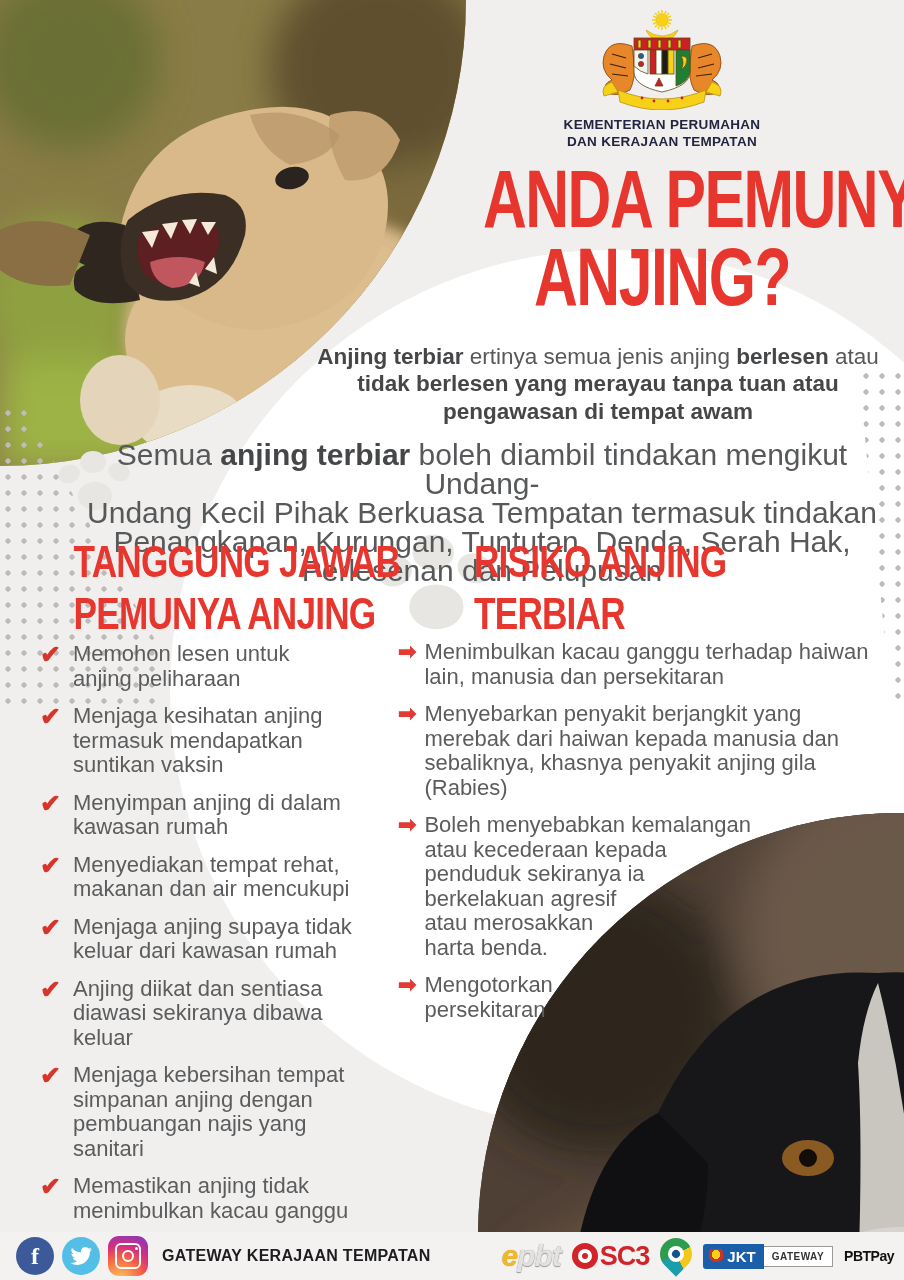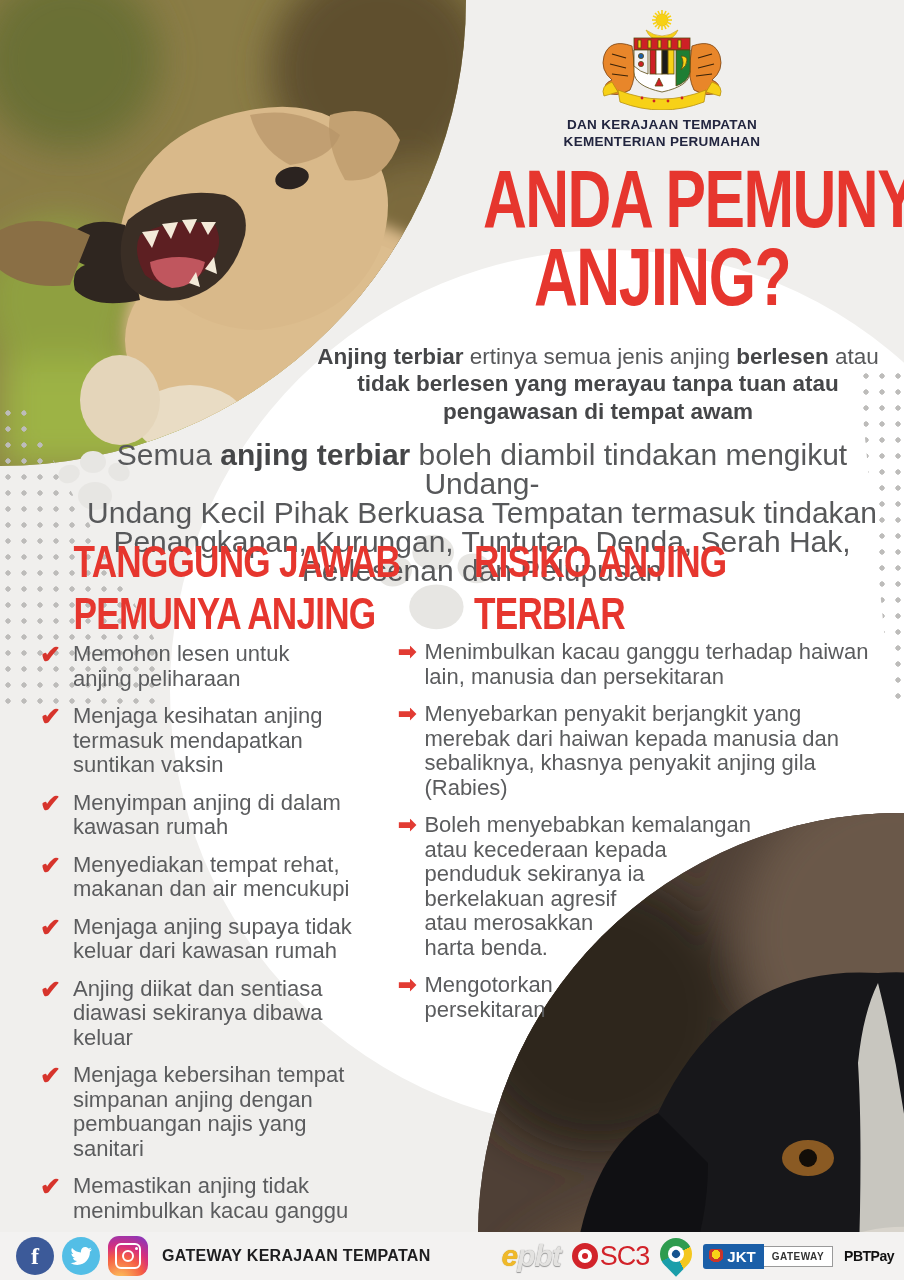--- a/index.html
+++ b/index.html
@@ -72,21 +72,21 @@
   .org-label{margin-left:14px;font-size:16px;font-weight:bold;color:#1d1d1f;letter-spacing:.3px;}
   .brandbar{margin-left:auto;margin-right:10px;display:flex;align-items:center;gap:11px;}
   .epbt{font-style:italic;font-weight:bold;font-size:30px;letter-spacing:-1px;white-space:nowrap;}
   .epbt .e{color:#f0b929;text-shadow:0 0 1px #b98b10;}
   .epbt .rest{color:#e3e2e0;text-shadow:0 0 1px #8f8f8f,0 1px 1px #9a9a9a;}
   .osc{display:flex;align-items:center;gap:2px;}
   .osc-o{width:26px;height:26px;border-radius:50%;border:6px solid #d2232a;box-sizing:border-box;
     background:#fff;position:relative;}
   .osc-o:before{content:"";position:absolute;left:4px;top:4px;width:6px;height:6px;
     background:#d2232a;border-radius:50%;}
-  .osc-txt{color:#d2232a;font-weight:normal;font-size:27px;letter-spacing:-1px;}
+  .osc-txt{color:#d2232a;font-weight:bold;font-size:27px;letter-spacing:-1px;}
   .pin{width:32px;height:32px;border-radius:50% 50% 50% 0;transform:rotate(-45deg);
     background:conic-gradient(#2e9c4f 0 30%,#f4c71d 30% 55%,#1a9eaa 55% 80%,#2e9c4f 80%);
     position:relative;margin-top:-4px;}
   .pin:before{content:"";position:absolute;left:8px;top:8px;width:16px;height:16px;
     border-radius:50%;background:#fff;}
   .pin:after{content:"";position:absolute;left:12px;top:12px;width:8px;height:8px;
     border-radius:50%;background:#15538f;}
   .jkt-group{display:flex;align-items:center;justify-content:flex-end;}
   .jkt-box{background:#1b5fa8;color:#fff;font-weight:bold;font-size:15px;
     padding:4px 8px 4px 6px;border-radius:3px 0 0 3px;display:flex;align-items:center;gap:4px;}
@@ -279,22 +279,22 @@
         <path d="M30 74 q-12 4 -8 14 l14 -4 Z"></path>
         <path d="M130 74 q12 4 8 14 l-14 -4 Z"></path>
         <path d="M36 82 Q80 100 124 82 L122 94 Q80 110 38 94 Z"></path>
       </g>
       <circle cx="60" cy="90" r="1.4" fill="#cd2026"></circle>
         <circle cx="72" cy="93" r="1.4" fill="#cd2026"></circle>
       <circle cx="86" cy="93" r="1.4" fill="#cd2026"></circle>
         <circle cx="100" cy="90" r="1.4" fill="#cd2026"></circle>
     </svg>
     <div class="ministry">
+      <div>KEMENTERIAN PERUMAHAN</div>
       <div>DAN KERAJAAN TEMPATAN</div>
-      <div>KEMENTERIAN PERUMAHAN</div>
     </div>
     <div class="title">
       <span class="t-line">ANDA PEMUNYA</span>
       <span class="t-line">ANJING?</span>
     </div>
   </div>
 
   <p class="intro1"><span class="bold">Anjing terbiar</span><span> ertinya semua jenis anjing </span><span class="bold">berlesen</span><span> atau
 </span><span class="bold">tidak berlesen yang merayau tanpa tuan atau
 pengawasan di tempat awam</span></p>

